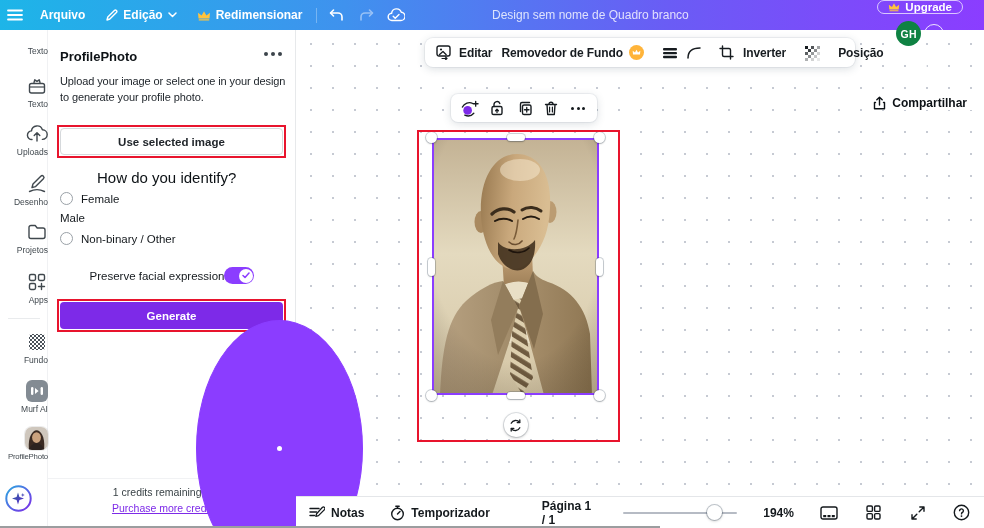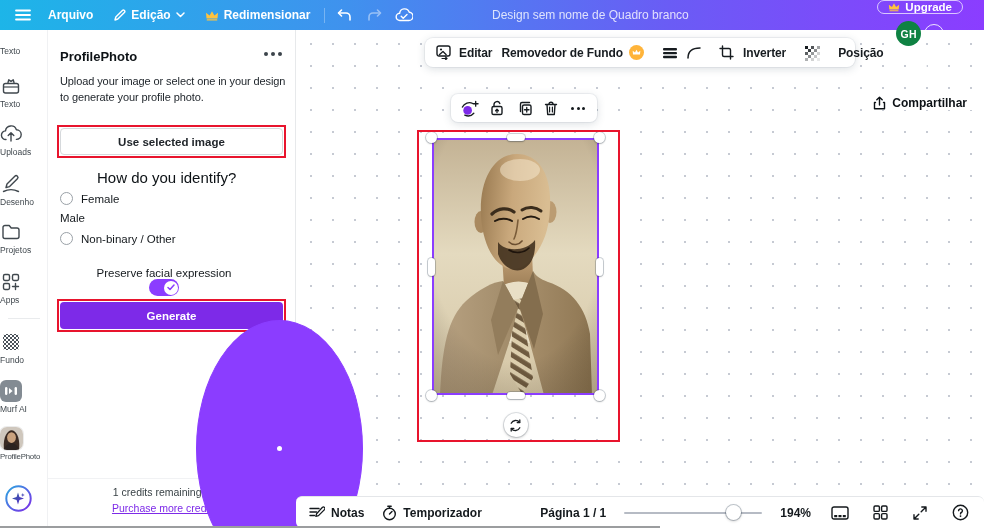--- a/index.html
+++ b/index.html
@@ -3,21 +3,21 @@
 <meta charset="utf-8">
 <style>
   * { margin:0; padding:0; box-sizing:border-box; }
   body { font-family:"Liberation Sans", sans-serif; background:#fff; }
   .app { position:relative; width:984px; height:528px; overflow:hidden; background:#fff; }
 
   
   .topbar { position:absolute; left:0; top:0; width:984px; height:30px;
     background:linear-gradient(90deg,#1db5e8 0%,#3f92ee 35%,#6a5cf5 68%,#8b3dff 100%);
     display:flex; align-items:center; color:#fff; z-index:40; }
-  .tb-left { display:flex; align-items:center; height:30px; padding-left:8px; }
+  .tb-left { display:flex; align-items:center; height:30px; }
   .tb-btn { display:flex; align-items:center; gap:5px; height:30px; padding:0 10px;
     font-size:12px; font-weight:700; color:#fff; cursor:pointer; }
   .tb-sep { width:1px; height:15px; background:rgba(255,255,255,.3); margin:0 4px; }
   .tb-iconbtn { display:flex; align-items:center; justify-content:center; width:30px; height:30px; cursor:pointer; }
   .dim { opacity:.45; }
   .tb-title { position:absolute; left:492px; top:0; height:30px; display:flex; align-items:center;
     font-size:12px; color:rgba(255,255,255,.8); }
   .tb-right { position:absolute; right:6px; top:0; height:30px; display:flex; align-items:center; gap:7px;flex-direction:column; }
   .upgrade-btn { display:flex; align-items:center; gap:5px; height:22px; padding:0 10px;
     border:1.5px solid rgba(255,255,255,.7); border-radius:7px; font-size:11.5px; font-weight:700; cursor:pointer; }
@@ -26,21 +26,21 @@
     display:flex; align-items:center; justify-content:center; font-size:10.5px; font-weight:700; letter-spacing:.3px; cursor:pointer; }
   .plus-circle { width:20px; height:20px; border-radius:50%; border:1.5px solid rgba(255,255,255,.85);
     display:flex; align-items:center; justify-content:center; font-size:13px; font-weight:400; cursor:pointer; }
   .share-btn { display:flex; align-items:center; gap:6px; height:24px; padding:0 11px; background:#fff;
     border-radius:0; color:#0d1216; font-size:12px; font-weight:700; cursor:pointer; }
 
   
   .rail { position:absolute; left:0; top:30px; bottom:0; width:48px; background:#fff;
     border-right:1px solid #f0f1f3; z-index:30; }
   .rail-item { position:absolute; left:0; width:48px; display:flex; flex-direction:column;
-    align-items:flex-start; gap:2px; color:#40484e; cursor:pointer; }
+    align-items:flex-end; gap:2px; color:#40484e; cursor:pointer; }
   .rail-label { font-size:8.5px; color:#40484e; white-space:nowrap; }
   .rail-label.tiny { font-size:7.8px; letter-spacing:-.2px; }
   .rail-div { position:absolute; left:8px; width:32px; height:1px; background:#e9ebed; }
   .murf-tile { width:22px; height:22px; border-radius:6px; background:#838b93; display:flex; align-items:center; justify-content:center; }
   .pp-tile { width:23px; height:23px; border-radius:7px; overflow:hidden; box-shadow:0 0 0 1px rgba(0,0,0,.08); }
   .assistant { position:absolute; left:5px; bottom:16px; width:27px; height:27px; border-radius:50%;
     background:#fff; display:flex; align-items:center; justify-content:center; cursor:pointer; }
 
   
   .panel { position:absolute; left:48px; top:30px; bottom:0; width:248px; background:#fff;
@@ -54,21 +54,21 @@
   .box-use { position:absolute; left:9px; top:95px; width:229px; height:33px; padding:1px; }
   .btn-secondary { width:100%; height:100%; background:#fff; border:1px solid #d6d9dc; border-radius:4px;
     font-family:inherit; font-size:11.5px; font-weight:700; color:#21262b; cursor:pointer; }
   .question { position:absolute; left:12px; top:139px; font-size:15px; font-weight:400; color:#0d1216;padding-left:37px; }
   .radio-row { position:absolute; left:12px; display:flex; align-items:center; gap:8px; cursor:pointer; }
   .radio { width:13px; height:13px; border-radius:50%; border:1.6px solid #9aa1a7; background:#fff;
     display:flex; align-items:center; justify-content:center; }
   .radio.sel { border-color:#8b3dff; background:#8b3dff; }
   .radio.sel i { width:5px; height:5px; border-radius:50%; background:#fff; }
   .radio-label { font-size:11.5px; color:#14191d; }
-  .preserve-row { position:absolute; left:4px; top:237px; width:224px; display:flex; align-items:center; justify-content:center;flex-direction:column; }
+  .preserve-row { position:absolute; left:12px; top:237px; width:224px; display:flex; align-items:center; justify-content:center; }
   .preserve-label { font-size:11.5px; color:#14191d; }
   .toggle { width:30px; height:17px; border-radius:9px; background:#8b3dff; position:relative; cursor:pointer; }
   .toggle .knob { position:absolute; right:1.5px; top:1.5px; width:14px; height:14px; border-radius:50%;
     background:#fff; display:flex; align-items:center; justify-content:center; }
   .box-gen { position:absolute; left:9px; top:269px; width:229px; height:33px; padding:1px; }
   .btn-primary { width:100%; height:100%; background:#7d2ae8; border:none; border-radius:4px;
     font-family:inherit; font-size:11.5px; font-weight:700; color:#fff; cursor:pointer; }
   .panel-foot { position:absolute; left:0; right:0; bottom:12px; text-align:center; padding-top:7px; border-top:1px solid #f1f2f4; }
   .credits { font-size:10.5px; color:#394246; }
   .purchase { margin-top:3px; display:inline-flex; align-items:center; gap:4px; font-size:10.5px;
@@ -103,22 +103,22 @@
   .h-pill-h { width:18px; height:7px; border-radius:4px; left:calc(50% - 9px); }
   .h-ptop { top:-4px; } .h-pbot { bottom:-4px; }
   .h-pill-v { width:7px; height:18px; border-radius:4px; top:calc(50% - 9px); }
   .h-pleft { left:-4px; } .h-pright { right:-4px; }
   .rotate-hnd { position:absolute; left:50%; margin-left:-12px; bottom:-42px; width:24px; height:24px;
     border-radius:50%; background:#fff; box-shadow:0 0 0 1px rgba(57,76,96,.15),0 1px 3px rgba(0,0,0,.25);
     display:flex; align-items:center; justify-content:center; cursor:grab; z-index:16; }
 
   
   .bottombar { position:absolute; left:296px; right:0; bottom:0; height:32px; background:#fff;
-    border-top:1px solid #e4e6e9; display:flex; align-items:center; padding:0 13px; gap:18px;
-    font-size:12px; font-weight:600; color:#14191d; z-index:20;border-radius:6px; }
+    border-top:1px solid #e4e6e9; display:flex; align-items:center; padding:0 13px; gap:26px;
+    font-size:12px; font-weight:600; color:#14191d; z-index:20; }
   .bb-item { display:flex; align-items:center; gap:6px; cursor:pointer; }
   .bb-spacer { flex:1; }
   .page-ind { font-size:12px; font-weight:700; }
   .slider { position:relative; width:138px; height:16px; cursor:pointer; }
   .slider .track { position:absolute; left:0; right:0; top:7px; height:2px; border-radius:1px; background:#b6bbc4; }
   .slider .thumb { position:absolute; left:74%; top:0; width:15px; height:15px; border-radius:50%; background:#fff;
     box-shadow:0 0 0 1px rgba(57,76,96,.3),0 1px 3px rgba(0,0,0,.25); cursor:grab; }
   .zoom-label { font-size:12px; font-weight:700; }
   .bb-icon { display:flex; align-items:center; justify-content:center; width:22px; height:22px; cursor:pointer; }
 

